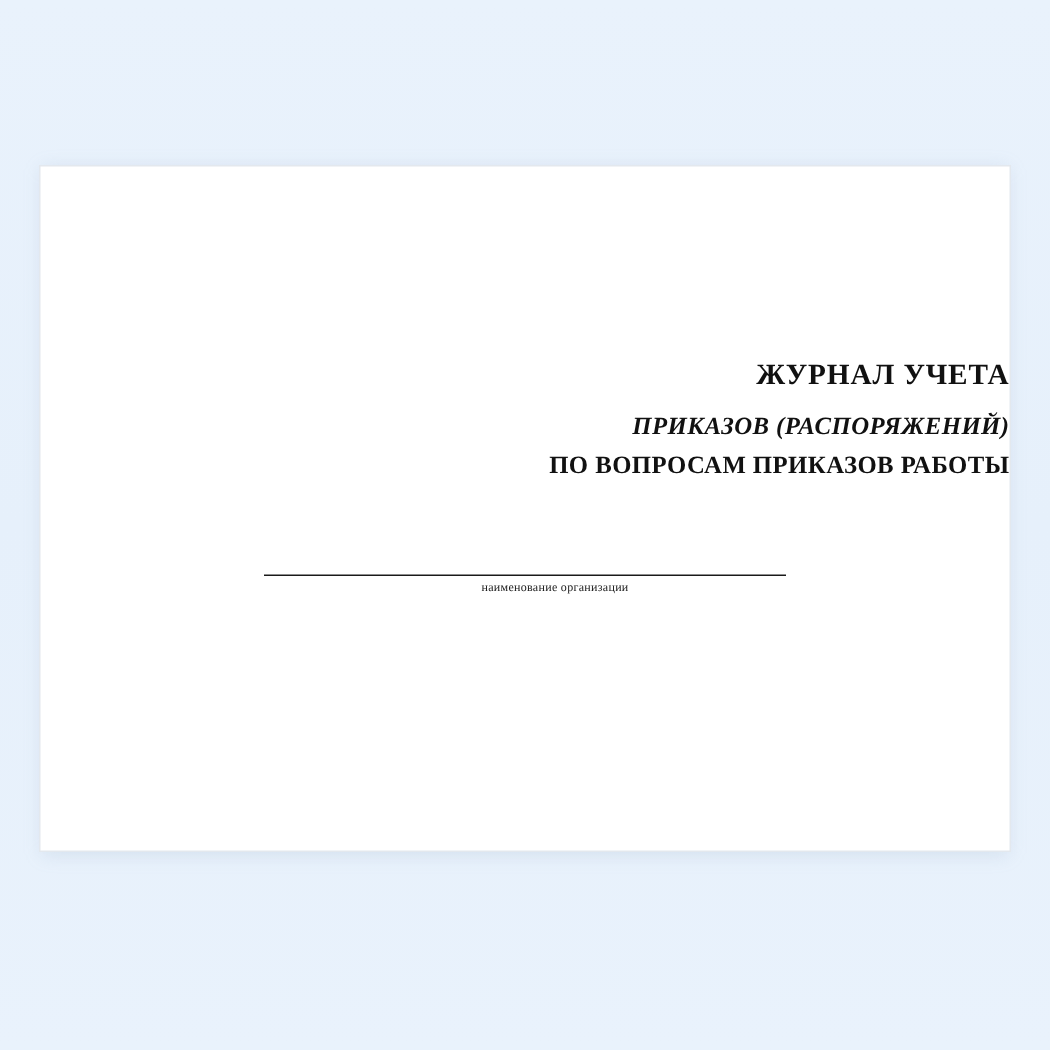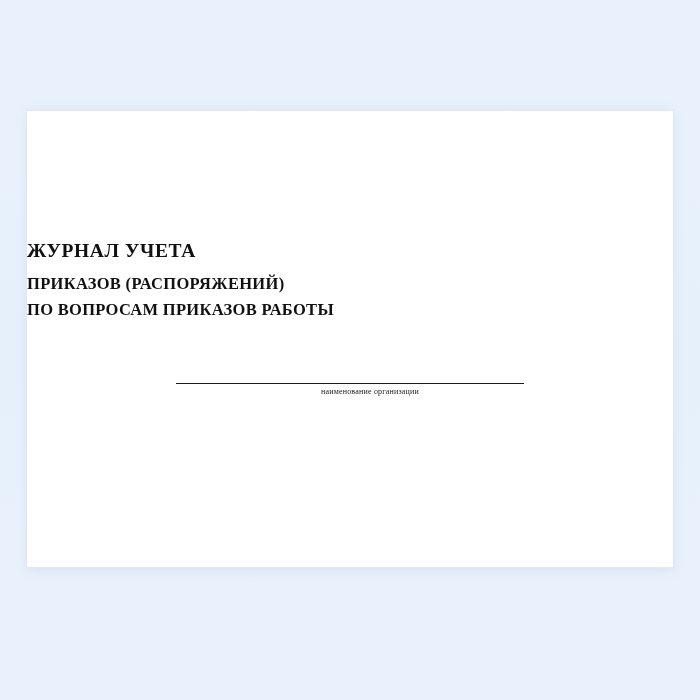--- a/index.html
+++ b/index.html
@@ -43,36 +43,37 @@
   .page-inner {
     position: relative;
     width: 100%;
     height: 100%;
   }
   .title-block {
     position: absolute;
     left: 0;
     right: 0;
     top: 128px;
-    text-align: left;
+    text-align: right;
   }
   .title-line1 {
     font-size: 19.5px;
     font-weight: bold;
     letter-spacing: 0.6px;
     color: #111111;
     line-height: 1.25;
   }
   .title-line2 {
     font-size: 16.5px;
     font-weight: bold;
     letter-spacing: 0.3px;
     color: #111111;
     margin-top: 10px;
     line-height: 1.3;
+    font-style: italic;
   }
   .title-line3 {
     font-size: 16.5px;
     font-weight: bold;
     letter-spacing: 0.3px;
     color: #111111;
     margin-top: 4px;
     line-height: 1.3;
   }
   .org-block {

